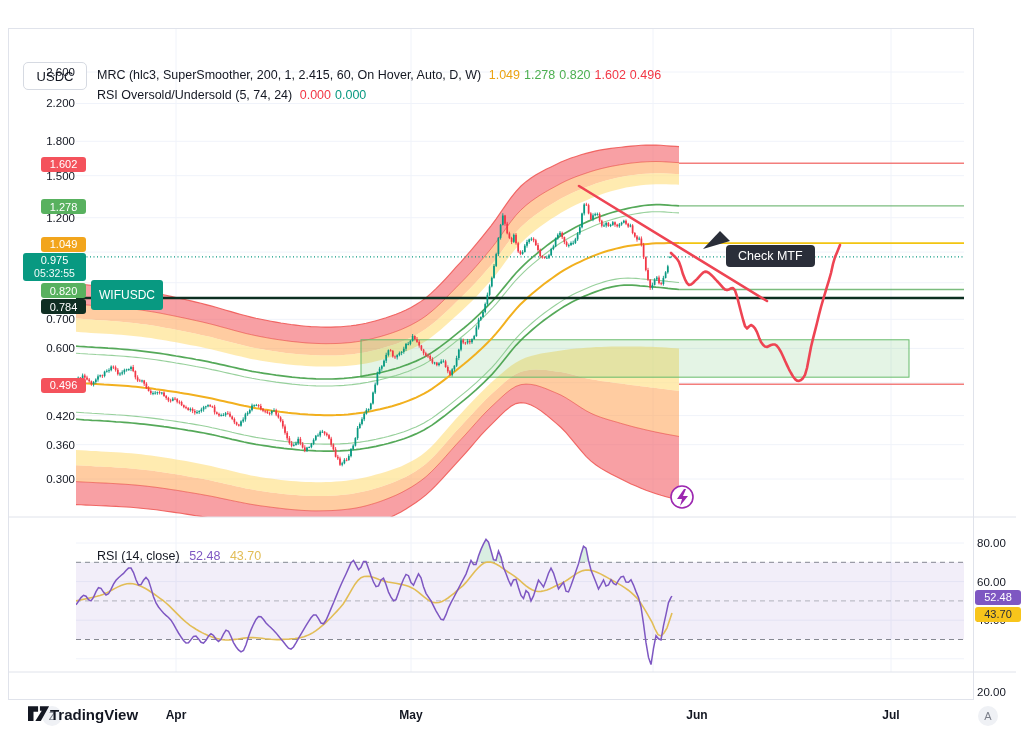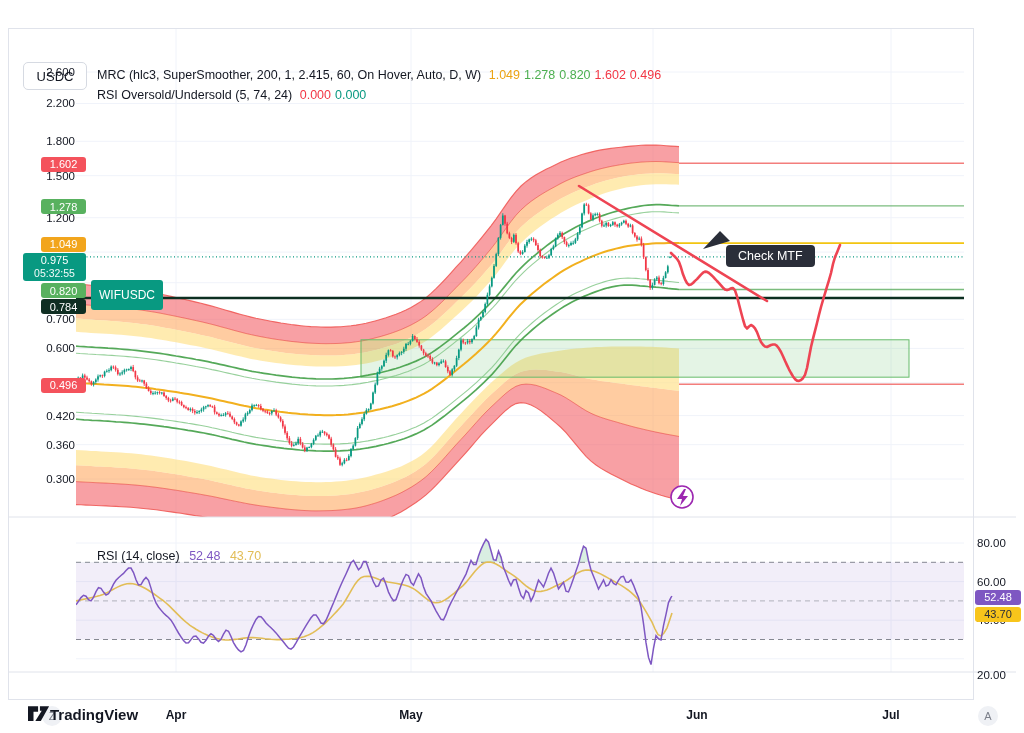--- a/index.html
+++ b/index.html
@@ -717,21 +717,21 @@
 
     <div class="rsi-legend">
       <span>RSI (14, close)</span>
       <span style="color:#7e57c2">52.48</span>
       <span style="color:#e2bd56">43.70</span>
     </div>
     <div id="rsi-axis">
         <div class="rtick" style="top: 508px;">80.00</div>
         <div class="rtick" style="top: 546.6px;">60.00</div>
         <div class="rtick" style="top: 585.2px;">40.00</div>
-        <div class="rtick" style="top: 640px;">20.00</div>
+        <div class="rtick" style="top: 657px;">20.00</div>
         <div class="rbadge" style="top: 560.614px; background: rgb(126, 87, 194); color: rgb(255, 255, 255);">52.48</div>
         <div class="rbadge" style="top: 577.559px; background: rgb(248, 197, 27); color: rgb(42, 46, 57);">43.70</div>
       </div>
 
     <div id="time-axis">
         <div class="month" style="left: 167px;">Apr</div>
         <div class="month" style="left: 402px;">May</div>
         <div class="month" style="left: 644px; margin-left: 44px;">Jun</div>
         <div class="month" style="left: 882px;">Jul</div>
       </div>

